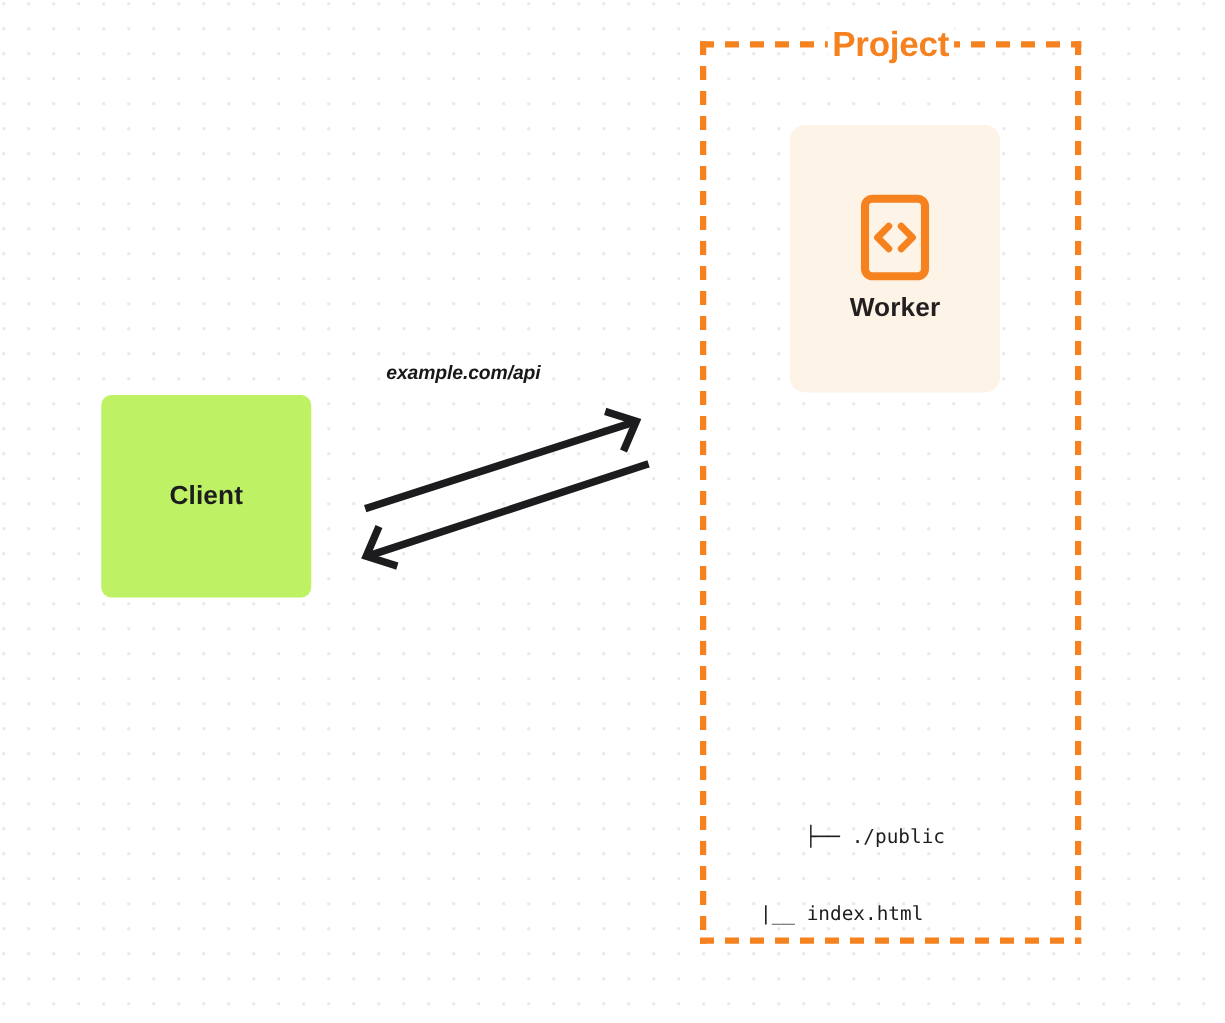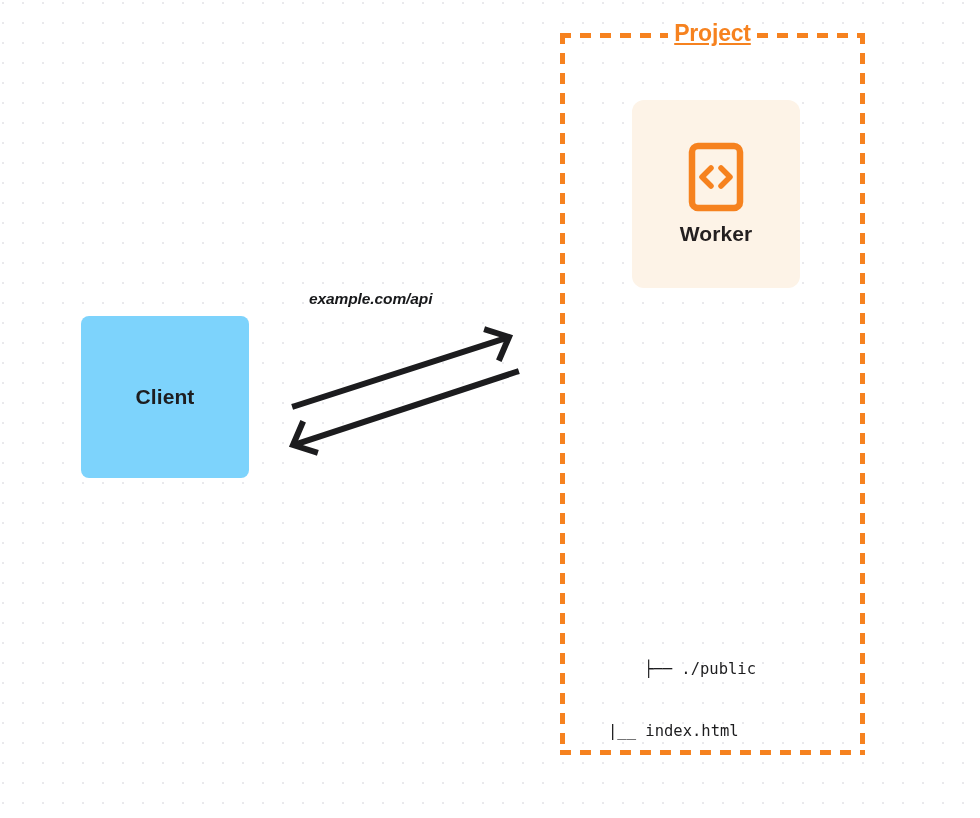--- a/index.html
+++ b/index.html
@@ -24,21 +24,21 @@
     inset: 0;
   }
 
   
   #client-box {
     position: absolute;
     left: 81px;
     top: 316px;
     width: 168px;
     height: 162px;
-    background: #7dd3fc;
+    background: #bef264;
     border-radius: 8px;
     display: flex;
     align-items: center;
     justify-content: center;
   }
   #client-box .box-label {
     font-size: 21px;
     font-weight: bold;
     color: #1d1d1f;
     letter-spacing: .1px;
@@ -104,33 +104,32 @@
   #project-container .dash-left  { left: 0; }
   #project-container .dash-right { right: 0; }
 
   #project-title {
     position: absolute;
     top: -13px;
     left: 50%;
     transform: translateX(-50%);
     background: #ffffff;
     padding: 0 4px;
-    font-size: 23px;
+    font-size: 28px;
     font-weight: bold;
     color: #f6821f;
     white-space: nowrap;
     letter-spacing: -.2px;
-    text-decoration: underline;
   }
 
   
   .service-card {
     position: absolute;
     width: 168px;
-    height: 188px;
+    height: 214px;
     background: #fdf3e7;
     border-radius: 12px;
     display: flex;
     flex-direction: column;
     align-items: center;
     justify-content: center;
   }
   #worker-card { left: 72px; top: 67px; }
   #assets-card { left: 68px; top: 415px; }
 

